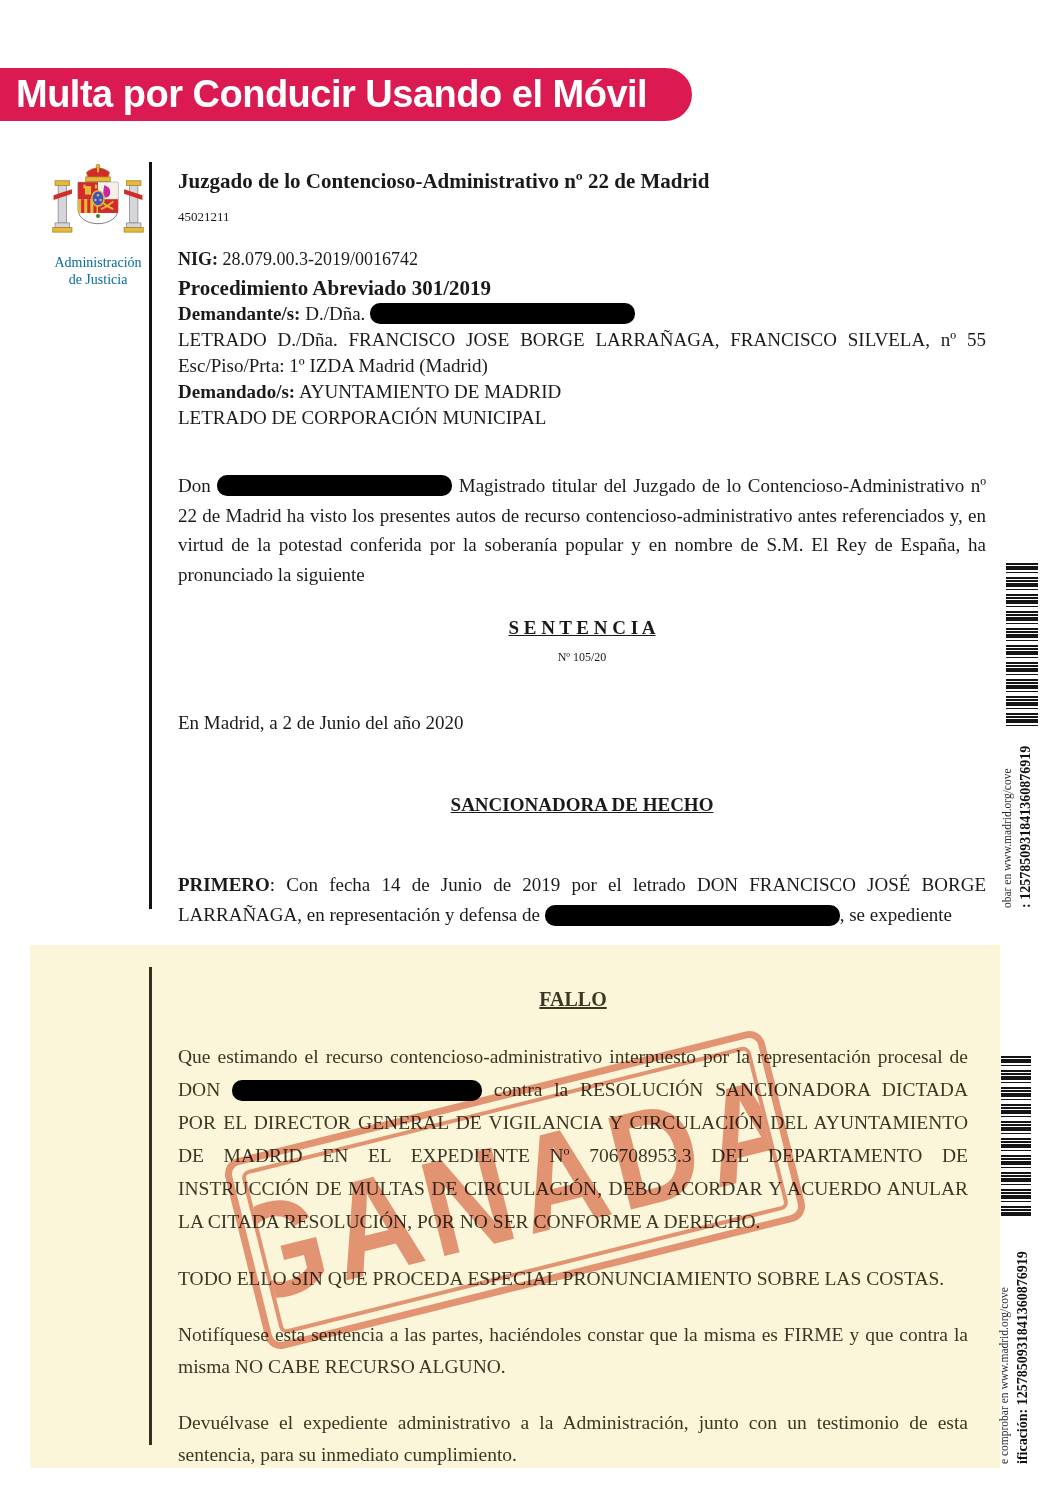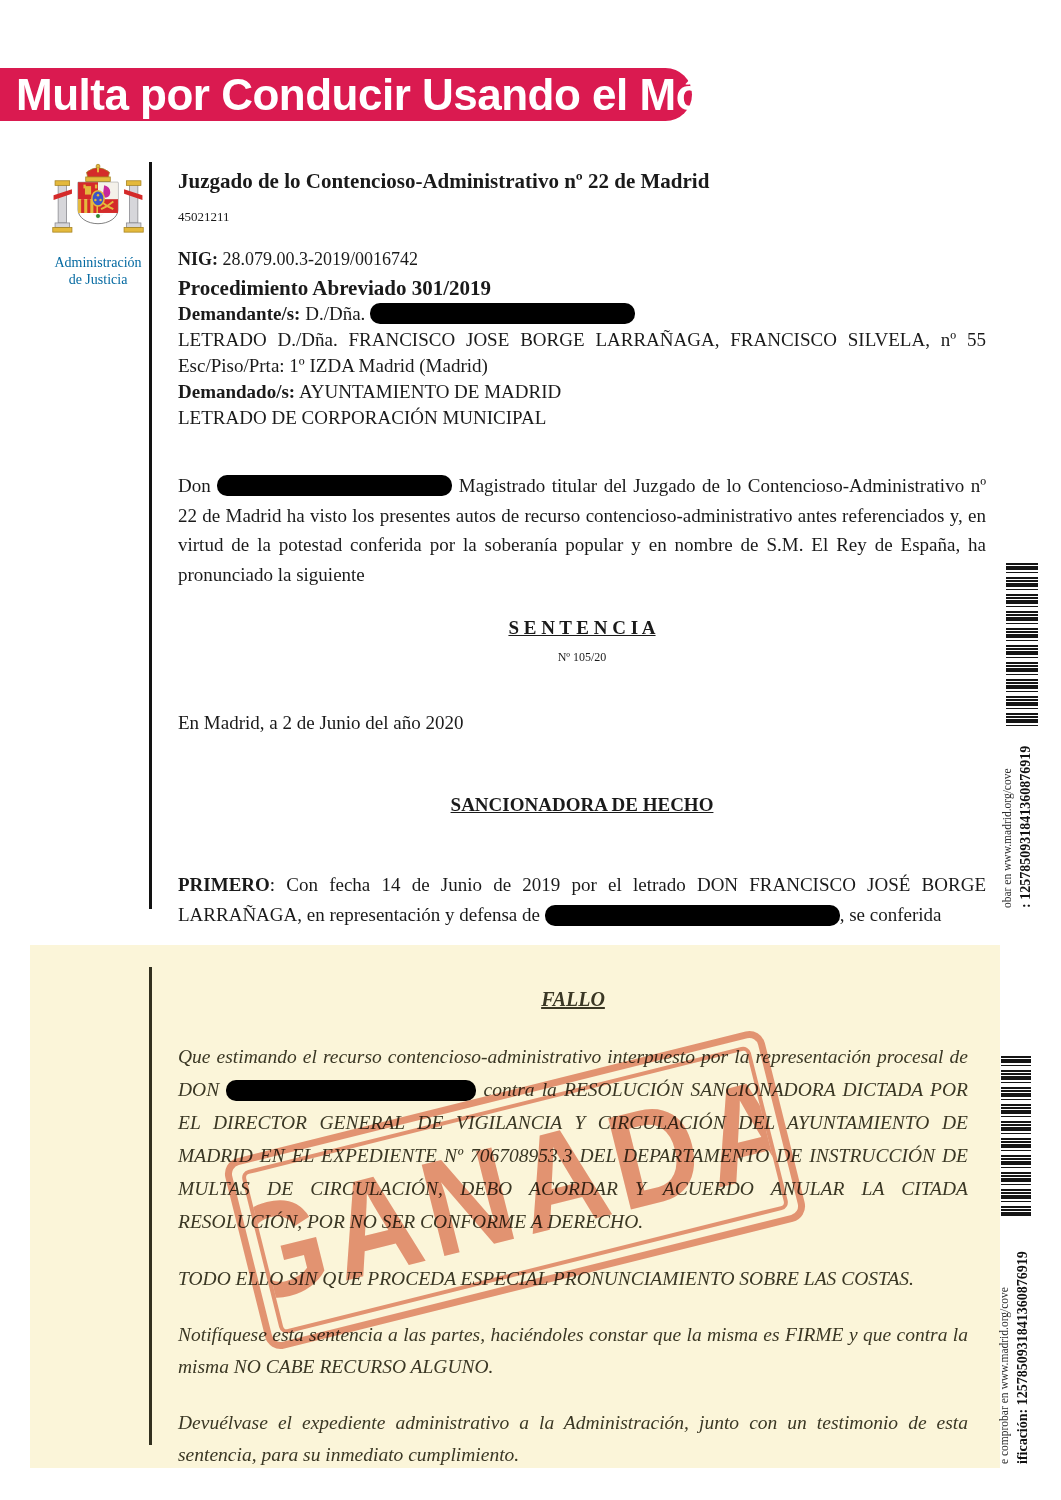--- a/index.html
+++ b/index.html
@@ -2,21 +2,21 @@
 <html><head>
 <meta charset="utf-8">
 <style>
   html,body{margin:0;padding:0;background:#ffffff;}
   .canvas{position:relative;width:1061px;height:1500px;background:#ffffff;overflow:hidden;
           font-family:"Liberation Serif", serif;color:#1a1a1a;}
 
   
   .banner{position:absolute;left:0;top:68px;width:692px;height:53px;background:#DA1A50;
           border-radius:0 28px 28px 0;display:flex;align-items:center;padding-left:16px;box-sizing:border-box;}
-  .banner span{font-family:"Liberation Sans", sans-serif;font-weight:700;font-size:44px;color:#fff;
+  .banner span{font-family:"Liberation Sans", sans-serif;font-weight:700;font-size:38px;color:#fff;
                letter-spacing:-0.5px;white-space:nowrap;}
 
   
   .logo-block{position:absolute;left:46px;top:160px;width:104px;text-align:center;}
   .logo-caption{font-family:Liberation Serif, serif;font-size:14px;line-height:17px;color:#0369a1;margin-top:4px;}
 
   
   .vrule1{position:absolute;left:149px;top:162px;width:3px;height:747px;background:#121212;}
   .vrule2{position:absolute;left:149px;top:967px;width:3px;height:478px;background:#32301f;}
 
@@ -53,21 +53,21 @@
       #151515 14px,#151515 16px,#fff 16px,#fff 17px);}
   .bc1{left:1006px;top:563px;width:32px;height:167px;}
   .bc2{left:1001px;top:1056px;width:30px;height:160px;}
   .side-text{position:absolute;transform:rotate(-90deg);transform-origin:top left;white-space:nowrap;}
   .side-text .l1{font-size:11.5px;line-height:17px;color:#2b2b2b;display:block;}
   .side-text .l2{font-size:14px;font-weight:700;line-height:19px;color:#111;display:block;}
   .st1{left:999px;top:908px;}
   .st2{left:996px;top:1464px;}
 
   
-  .page2{position:absolute;left:30px;top:945px;width:970px;height:523px;background:#FBF5D9;color:#3a3724;font-style:italic;}
+  .page2{position:absolute;left:30px;top:945px;width:970px;height:523px;background:#FBF5D9;color:#3a3724;}
   .col2{position:absolute;left:148px;top:32px;width:790px;font-size:19.5px;line-height:33px;}
   .fallo{font-size:20px;margin-top:6px;}
   .p2{margin:24px 0 0 0;}
   .p2.tight{line-height:32px;}
 
   
   .stamp{position:absolute;left:237px;top:1092px;width:556px;height:196px;transform:rotate(-14deg);
          color:rgba(214,90,58,0.62);mix-blend-mode:multiply;}
   .stamp-outer{width:100%;height:100%;box-sizing:border-box;border:7px solid currentColor;border-radius:16px;padding:7px 9px;}
   .stamp-inner{width:100%;height:100%;box-sizing:border-box;border:4px solid currentColor;border-radius:8px;
@@ -162,21 +162,21 @@
 
     <div class="center b u sent-title">S E N T E N C I A</div>
     <div class="center sent-num">Nº 105/20</div>
 
     <div class="date-line">En Madrid, a 2 de Junio del año 2020</div>
 
     <div class="center b u antecedentes">SANCIONADORA DE HECHO</div>
 
     <p class="jtext primero">
       <span class="b">PRIMERO</span><span>: Con fecha 14 de Junio de 2019 por el letrado DON FRANCISCO JOSÉ BORGE LARRAÑAGA, en representación y defensa de </span>
-      <span class="redact r3"></span><span>, se conferida</span>
+      <span class="redact r3"></span><span>, se expediente</span>
     </p>
   </div>
 
   <div class="barcode bc1"></div>
   <div class="side-text st1">
     <span class="l1">obar en  www.madrid.org/cove</span>
     <span class="l2">: 1257850931841360876919</span>
   </div>
 
   <div class="page2">

